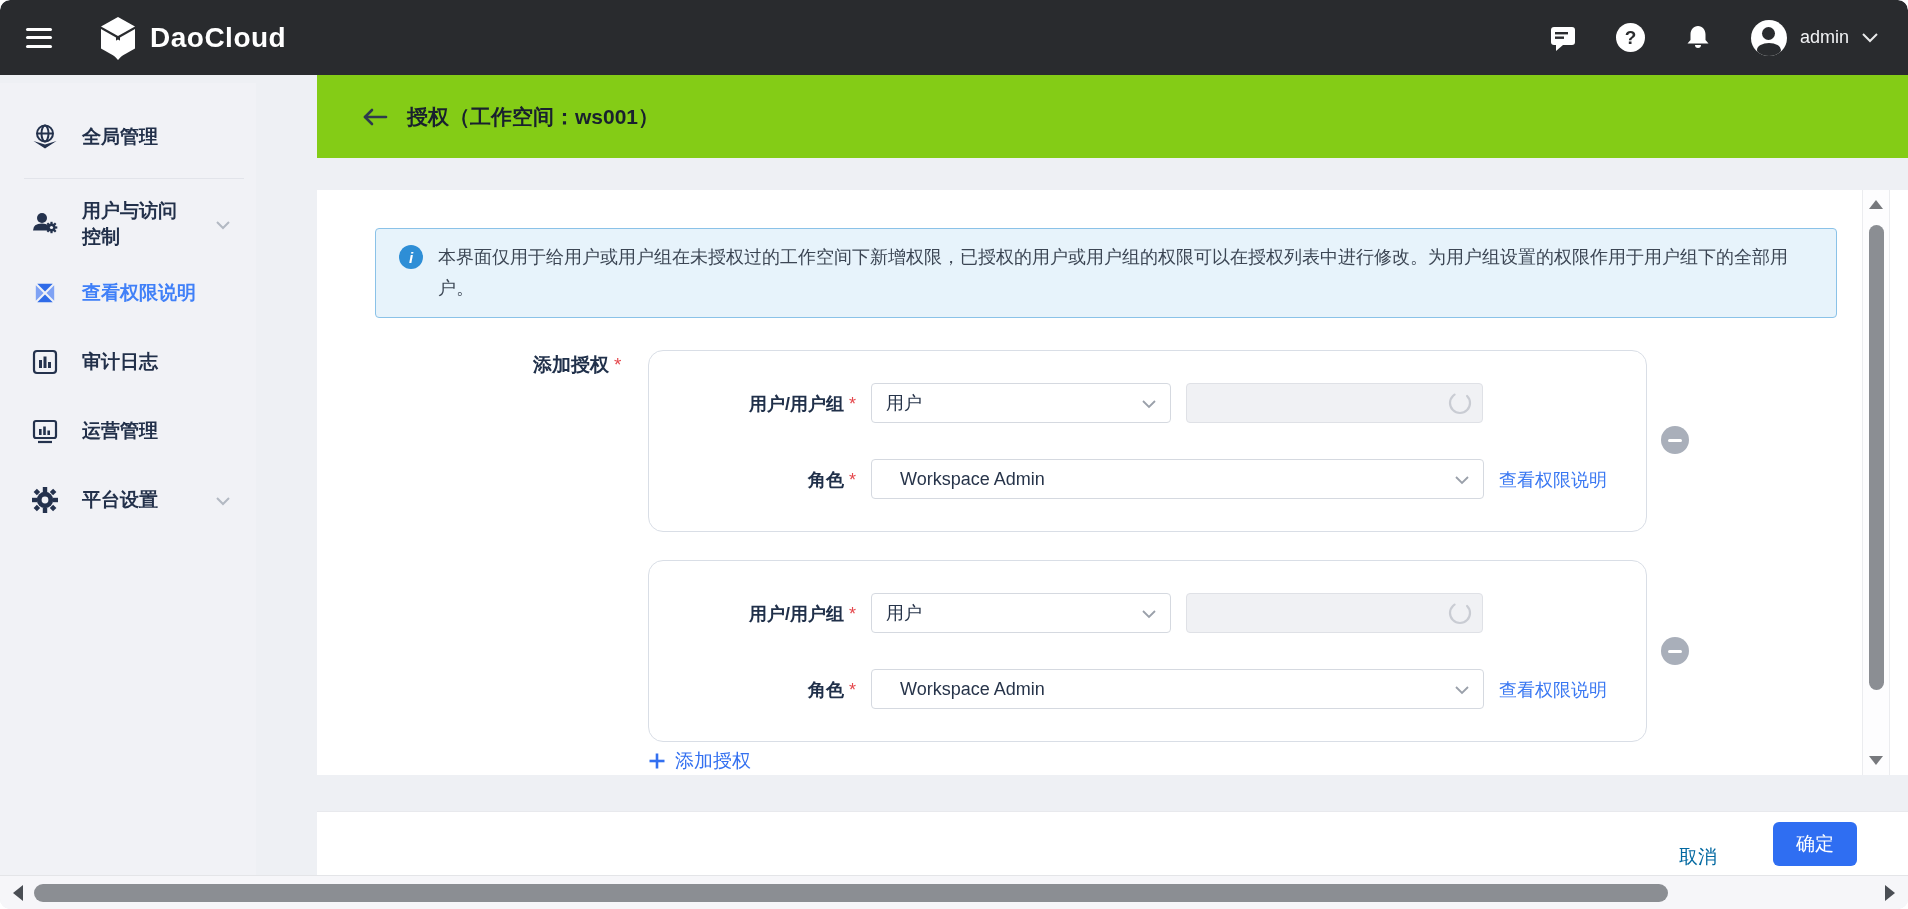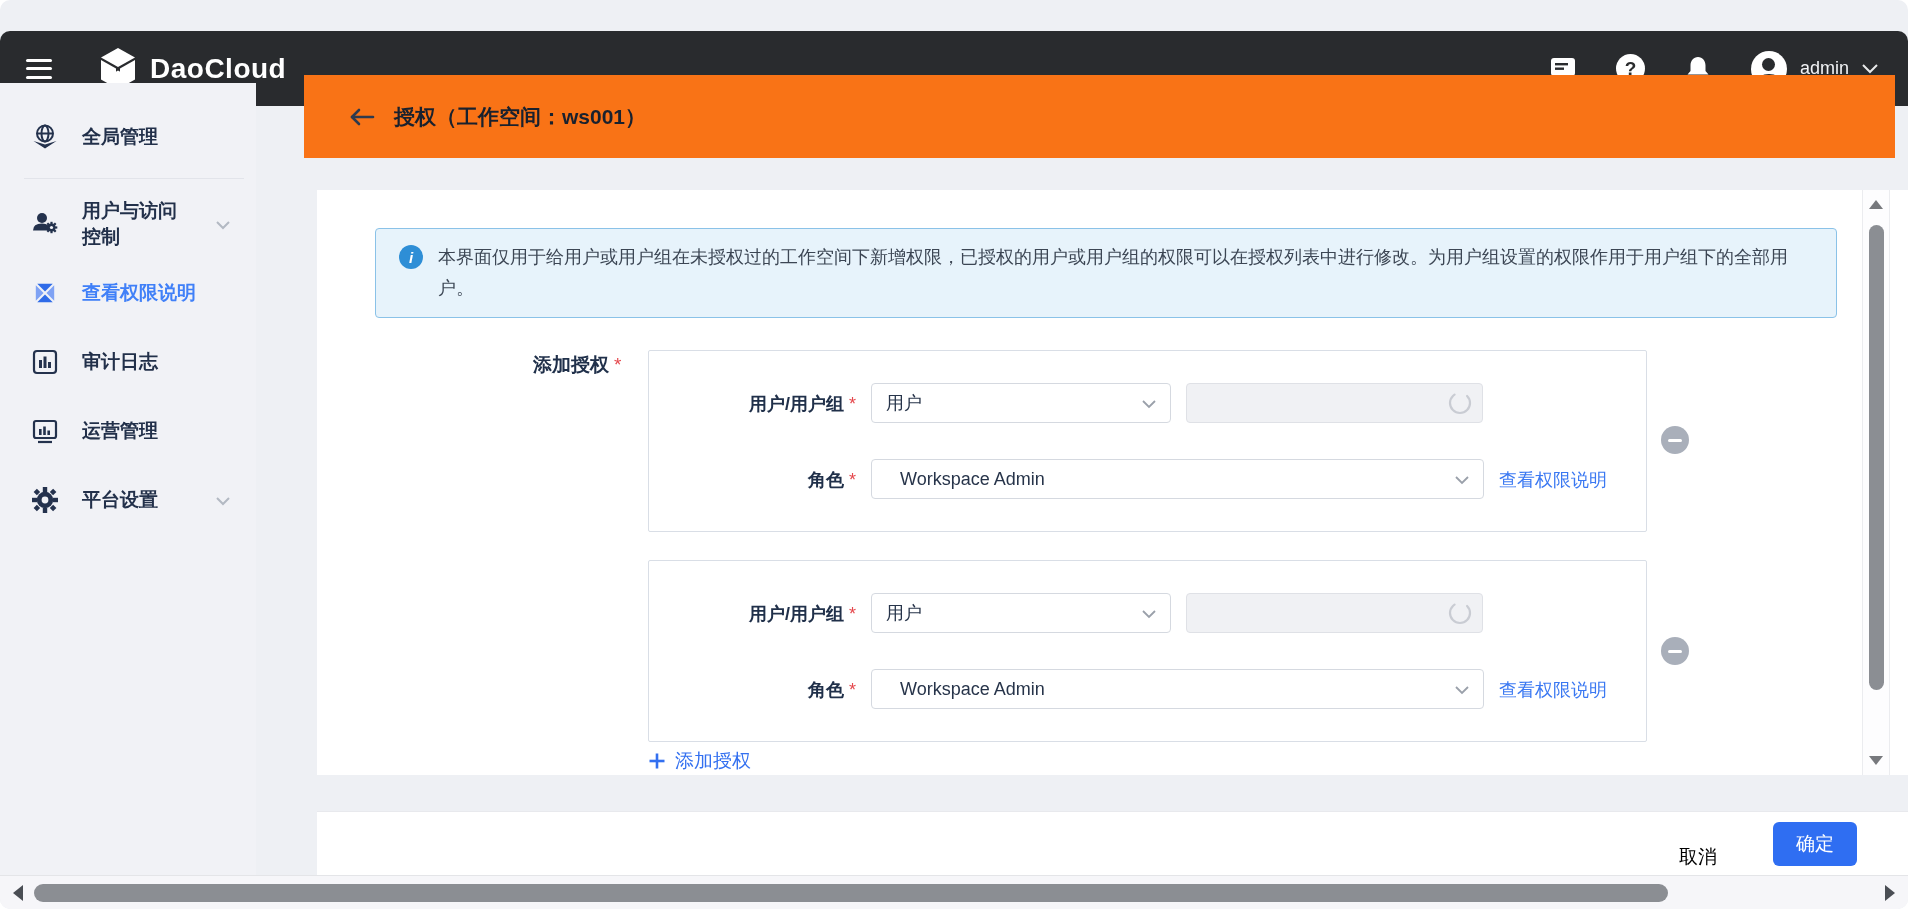--- a/index.html
+++ b/index.html
@@ -1,21 +1,21 @@
 <!DOCTYPE html>
 <html><head>
 <meta charset="utf-8">
 <style>
   html,body{margin:0;padding:0;background:#ffffff;}
   .frame{position:relative;width:1908px;height:909px;background:#eef0f4;overflow:hidden;
          border-radius:10px;font-family:"Liberation Sans","DejaVu Sans",sans-serif;}
 
   
   .topbar{position:absolute;top:0;left:0;width:100%;height:75px;background:#292b2e;
-          display:flex;align-items:center;border-radius:10px 10px 0 0;margin-top:31px;}
+          display:flex;align-items:center;border-radius:10px 10px 0 0;}
   .hamburger{margin-left:26px;width:26px;height:20px;display:flex;flex-direction:column;
              justify-content:space-between;cursor:pointer;}
   .hamburger span{display:block;height:3px;background:#fff;border-radius:2px;}
   .brand{display:flex;align-items:center;gap:12px;margin-left:46px;color:#fff;
          font-size:28px;font-weight:bold;letter-spacing:.5px;}
   .brand svg polygon{fill:#fff;}
   .tr-group{margin-left:auto;margin-right:30px;display:flex;align-items:center;gap:38px;}
   .help-badge{width:29px;height:29px;border-radius:50%;background:#fff;color:#2a2c2e;
               font-weight:bold;font-size:19px;display:flex;align-items:center;justify-content:center;cursor:pointer;}
   .account{display:flex;align-items:center;gap:13px;cursor:pointer;}
@@ -30,37 +30,37 @@
   .side-item{height:56px;display:flex;align-items:center;gap:22px;padding-left:30px;
              font-size:19px;font-weight:bold;color:#22304a;cursor:pointer;margin-bottom:13px;}
   .side-item:first-child{margin-top:26px;}
   .side-item .ic{width:30px;height:30px;display:flex;align-items:center;justify-content:center;flex:none;}
   .side-item.active{color:#4080f8;}
   .side-divider{height:1px;background:#e2e4ea;margin:0 12px 17px 24px;}
   .side-chev{margin-left:auto;margin-right:26px;}
   .ws-icon{transform:rotate(45deg);}
 
   
-  .titlebar{position:absolute;left:304px;top:75px;width:1591px;height:83px;background:#f97316;}
+  .titlebar{position:absolute;left:317px;top:75px;width:1591px;height:83px;background:#84cc16;}
   .back-btn{position:absolute;left:43px;top:31px;cursor:pointer;}
   .page-title{position:absolute;left:90px;top:28px;font-size:21px;font-weight:bold;color:#19212e;}
 
   
   .panel{position:absolute;left:317px;top:190px;width:1591px;height:585px;background:#fff;}
   .banner{position:absolute;left:58px;top:38px;width:1462px;background:#e7f3fb;
           border:1px solid #8ac2e8;border-radius:4px;padding:13px 28px 13px 62px;box-sizing:border-box;}
   .banner-icon{position:absolute;left:23px;top:16px;width:24px;height:24px;border-radius:50%;
                background:#2e8ed6;color:#fff;font-weight:bold;font-size:15px;font-style:italic;
                display:flex;align-items:center;justify-content:center;}
   .banner-text{font-size:18px;line-height:31px;color:#3c4654;}
   .form-label{position:absolute;left:216px;top:162px;font-size:19px;font-weight:bold;color:#20304a;}
   .req{color:#e5484d;margin-left:5px;font-weight:normal;}
 
   .auth-card{position:absolute;left:331px;width:997px;height:180px;background:#fff;
-             border:1px solid #d9dee6;border-radius:2px;}
+             border:1px solid #d9dee6;border-radius:15px;}
   .card-1{top:160px;} .card-2{top:370px;}
   .fld-label{position:absolute;left:0;width:207px;text-align:right;font-size:18px;
              font-weight:bold;color:#20304a;white-space:nowrap;}
   .sel{position:absolute;height:40px;background:#fff;border:1px solid #d5d9e0;border-radius:4px;
        display:flex;align-items:center;padding:0 14px;font-size:18px;color:#27344a;
        box-sizing:border-box;cursor:pointer;}
   .sel .chev{margin-left:auto;}
   .sel-user{left:222px;top:32px;width:300px;}
   .sel-role{left:222px;top:108px;width:613px;padding-left:28px;}
   .ghost-wrap{position:absolute;left:537px;top:32px;width:297px;height:40px;}
@@ -72,21 +72,21 @@
              display:flex;align-items:center;justify-content:center;cursor:pointer;}
   .minus-1{top:236px;} .minus-2{top:447px;}
   .minus-bar{width:14px;height:3px;background:#fff;border-radius:2px;}
   .add-link{position:absolute;left:331px;top:558px;display:flex;align-items:center;gap:9px;
             font-size:19px;color:#3370f0;cursor:pointer;}
 
   
   .footer{position:absolute;left:317px;top:811px;width:1591px;height:64px;background:#fff;
           border-top:1px solid #e8e9ed;display:flex;align-items:center;justify-content:flex-end;
           gap:38px;padding-right:51px;box-sizing:border-box;}
-  .btn-cancel{font-size:19px;color:#000000;background:none;border:none;cursor:pointer;
+  .btn-cancel{font-size:19px;color:#0369a1;background:none;border:none;cursor:pointer;
               font-family:inherit;margin-top:27px;}
   .btn-confirm{width:84px;height:44px;background:#2f6ef2;color:#fff;border:none;border-radius:6px;
                font-size:19px;cursor:pointer;font-family:inherit;margin-left:12px;}
 
   
   .vscroll{position:absolute;left:1862px;top:190px;width:28px;height:585px;background:#fdfdfe;
            border-left:1px solid #ebecef;border-right:1px solid #ebecef;box-sizing:border-box;}
   .vthumb{position:absolute;left:6px;top:35px;width:15px;height:465px;background:#8b8e93;border-radius:8px;cursor:pointer;}
   .arr-up{position:absolute;left:6px;top:10px;width:0;height:0;cursor:pointer;
           border-left:7px solid transparent;border-right:7px solid transparent;border-bottom:9px solid #77797d;}

